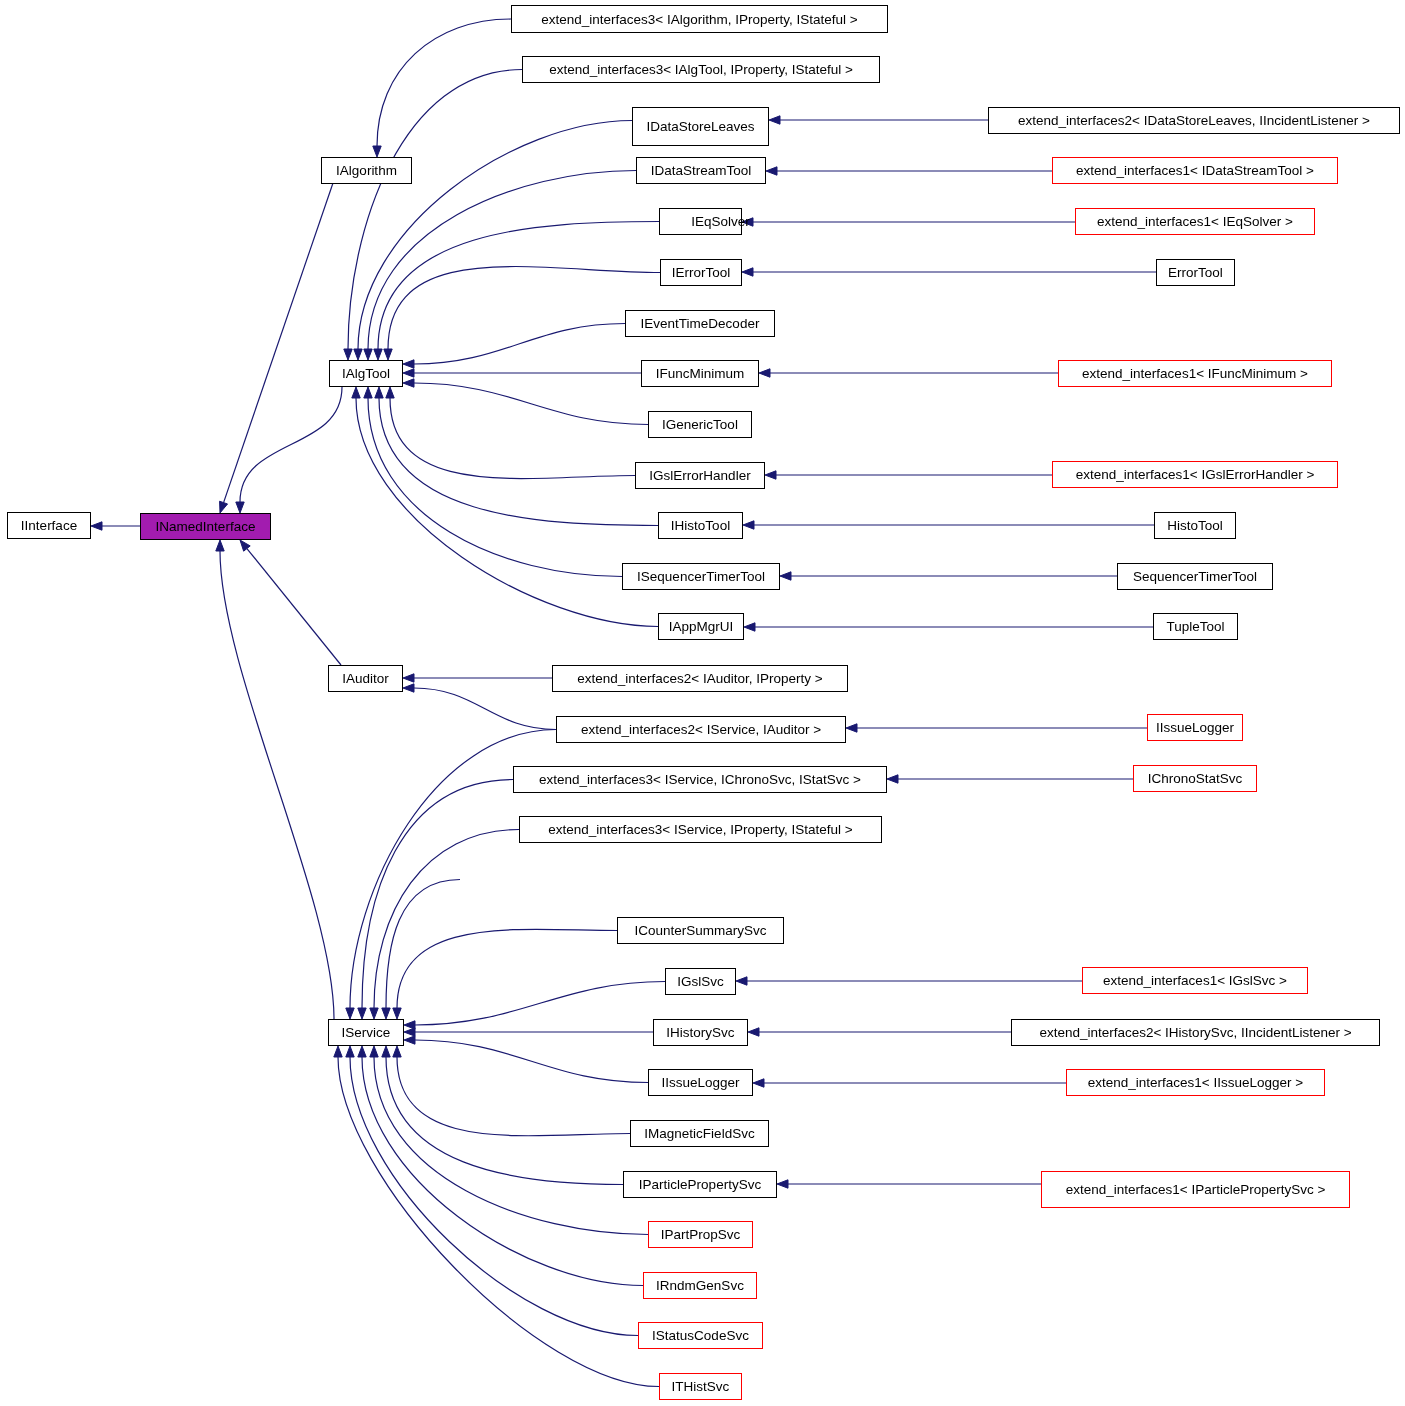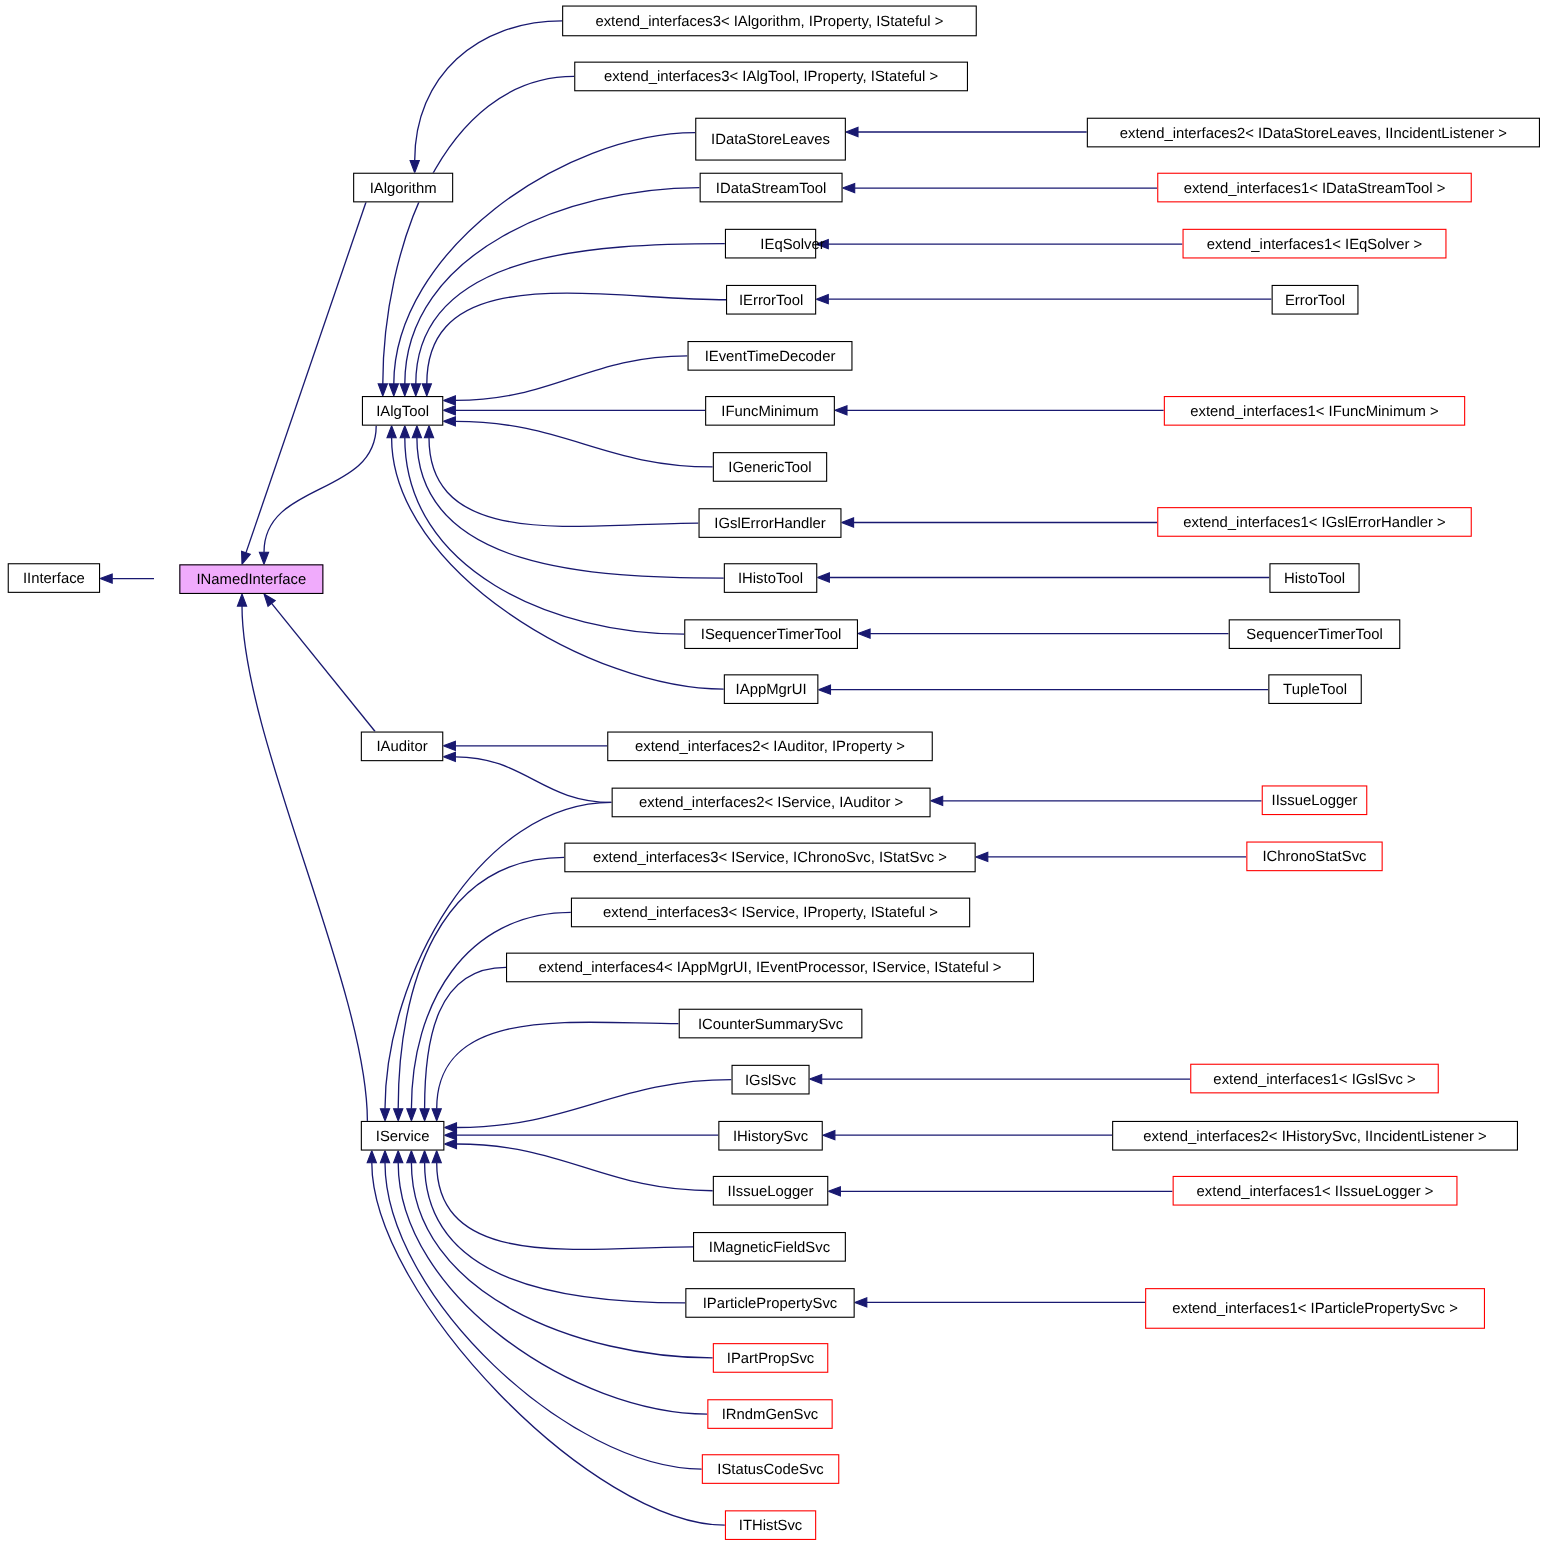--- a/index.html
+++ b/index.html
@@ -26,21 +26,21 @@
     background: #ffffff;
     color: #000000;
     font-size: 13.5px;
     display: flex;
     align-items: center;
     justify-content: center;
     white-space: nowrap;
     z-index: 2;
   }
   .node.red { border-color: #ff0000; border-width: 1.5px; }
-  .node.current { background: #f0abfc; margin-left: 23px; }
+  .node.current { background: #a21caf; }
   .node span { display: inline-block; }
 </style>
 </head>
 <body>
 
 <div id="diagram">
   <svg id="edges-svg" width="1405" height="1406" viewBox="0 0 1405 1406">
       <path d="M511,19 C434.05846375331464,19 377,69.05846375331461 377,146" fill="none" stroke="#191970" stroke-width="1.2"></path>
       <polygon points="377,157 372.8,146 381.2,146" fill="#191970" stroke="#191970"></polygon>
       <path d="M522,69.5 C402,69.5 348,229 348,349" fill="none" stroke="#191970" stroke-width="1.2"></path>
@@ -202,23 +202,20 @@
     </div>
     <div class="node" style="left: 556px; top: 716px; width: 290px; height: 27px;">
       <span>extend_interfaces2&lt; IService, IAuditor &gt;</span>
     </div>
     <div class="node" style="left: 513px; top: 766px; width: 374px; height: 27px;">
       <span>extend_interfaces3&lt; IService, IChronoSvc, IStatSvc &gt;</span>
     </div>
     <div class="node" style="left: 519px; top: 816px; width: 363px; height: 27px;">
       <span>extend_interfaces3&lt; IService, IProperty, IStateful &gt;</span>
     </div>
-    <div class="node" style="left: 460px; top: 866px; width: 480px; height: 27px;">
-      <span>extend_interfaces4&lt; IAppMgrUI, IEventProcessor, IService, IStateful &gt;</span>
-    </div>
     <div class="node" style="left: 617px; top: 917px; width: 167px; height: 27px;">
       <span>ICounterSummarySvc</span>
     </div>
     <div class="node" style="left: 665px; top: 968px; width: 71px; height: 27px;">
       <span>IGslSvc</span>
     </div>
     <div class="node" style="left: 653px; top: 1019px; width: 95px; height: 27px;">
       <span>IHistorySvc</span>
     </div>
     <div class="node" style="left: 648px; top: 1069px; width: 105px; height: 27px;">

